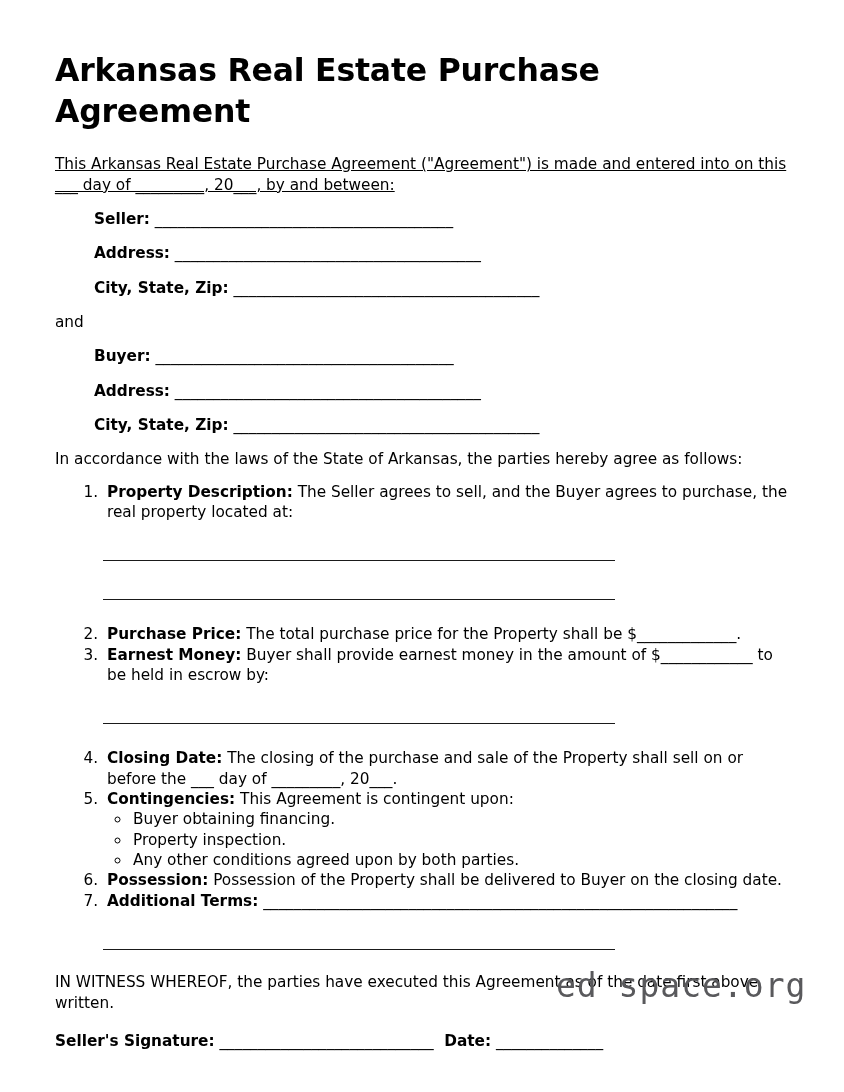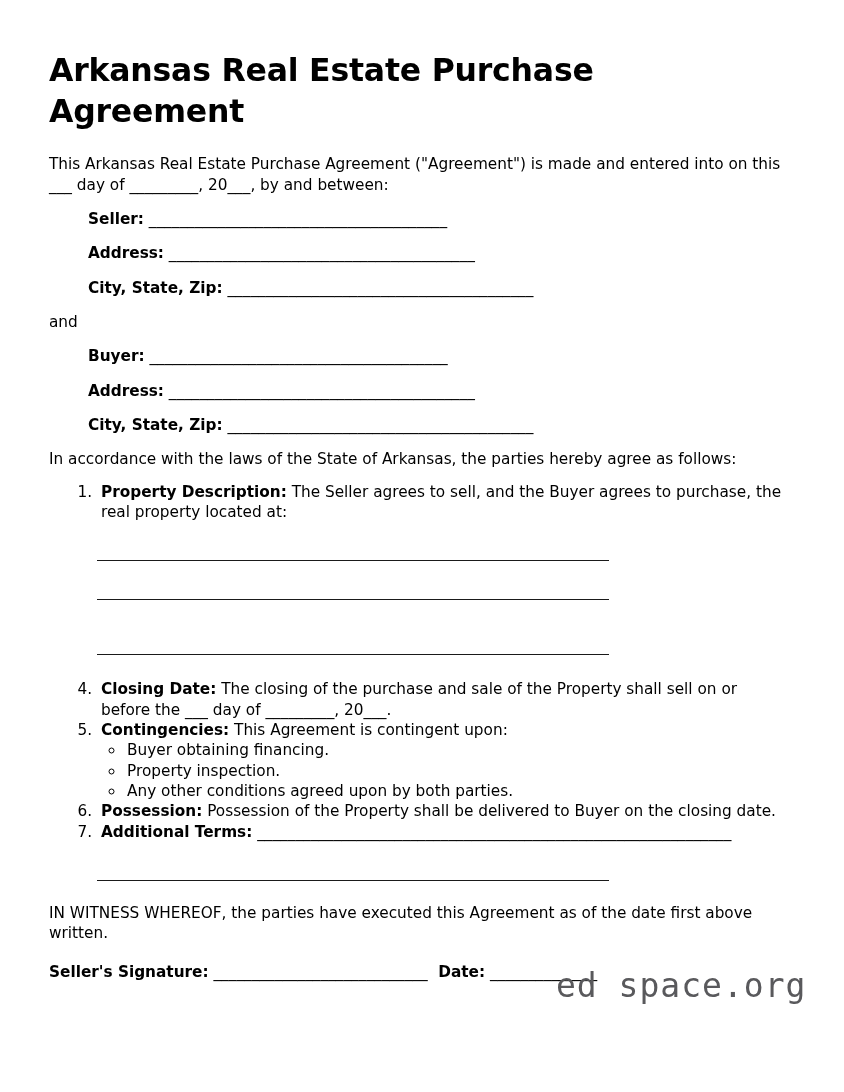--- a/index.html
+++ b/index.html
@@ -9,40 +9,41 @@
   }
   body {
     width: 844px;
     height: 1092px;
     overflow: hidden;
     font-family: "DejaVu Sans", sans-serif;
     color: #000000;
   }
   .page {
     position: absolute;
-    left: 11px;
+    left: 17px;
     top: 0px;
     width: 826px;
     min-height: 1092px;
     background: #ffffff;
     box-sizing: border-box;
     padding: 46px 47px 0 38px;
   }
   .doc-title {
     font-size: 31.5px;
     font-weight: bold;
     line-height: 1.29;
     letter-spacing: -0.2px;
     margin: 0 0 23px 0;
     padding-top: 4px;
   }
   p.body-text {
     font-size: 15.3px;
     line-height: 1.33;
     margin: 0 0 14px 0;
+    text-decoration: underline;
   }
   .field-line {
     font-size: 15.3px;
     line-height: 1.33;
     margin: 0 0 14px 0;
     white-space: nowrap;
   }
   .field-line b { font-weight: bold; margin-left: 39px; }
   .blank { letter-spacing: 0px; }
   .and-line {
@@ -135,20 +136,24 @@
   <ol class="main-list">
     <li><b>Property Description:</b><span> The Seller agrees to sell, and the Buyer agrees to purchase, the real property located at:</span></li>
   </ol>
 
   <div class="gap-before-rule"></div>
   <div class="rule-line"></div>
   <div class="gap-between-rules"></div>
   <div class="rule-line"></div>
   <div class="gap-after-rule"></div>
 
+  <ol class="main-list" start="2">
+    <li><b>Purchase Price:</b><span> The total purchase price for the Property shall be $_____________.</span></li>
+    <li><b>Earnest Money:</b><span> Buyer shall provide earnest money in the amount of $____________ to be held in escrow by:</span></li>
+  </ol>
 
   <div class="gap-before-rule"></div>
   <div class="rule-line"></div>
   <div class="gap-after-rule"></div>
 
   <ol class="main-list" start="4">
     <li><b>Closing Date:</b><span> The closing of the purchase and sale of the Property shall sell on or before the ___ day of _________, 20___.</span></li>
     <li><b>Contingencies:</b><span> This Agreement is contingent upon:</span>
       <ul class="sub-list">
         <li>Buyer obtaining financing.</li>

